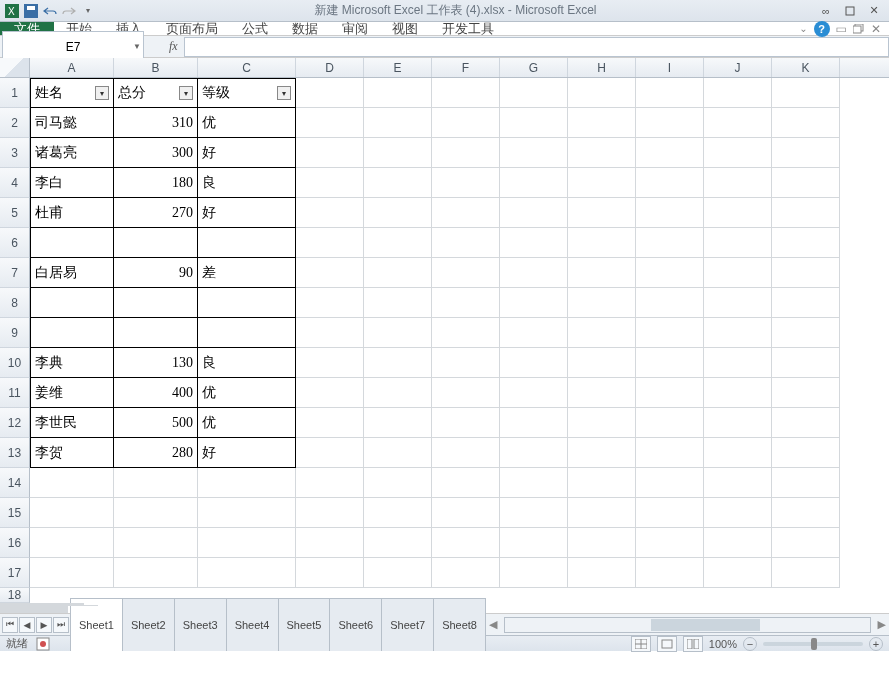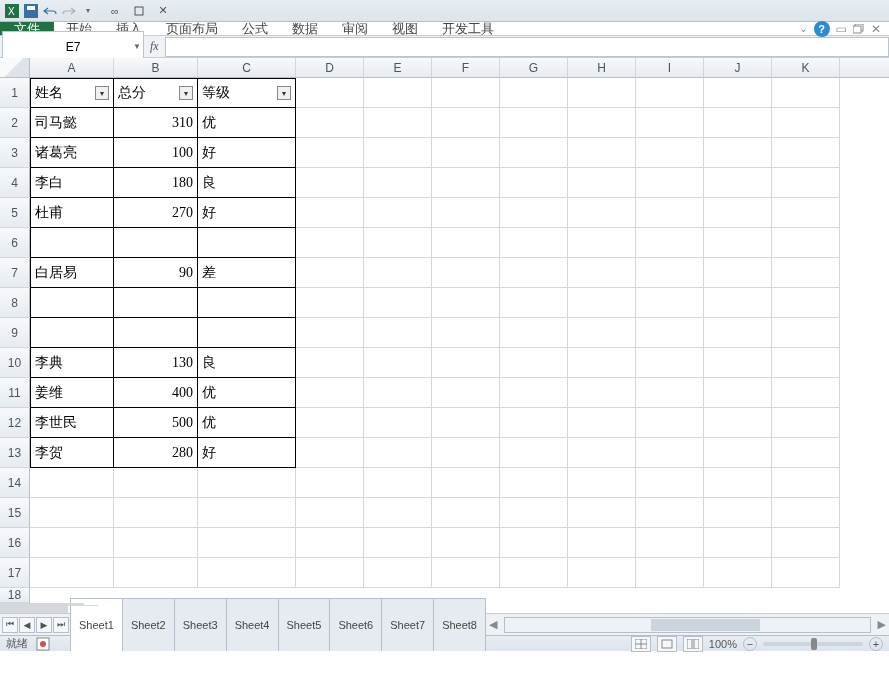--- a/index.html
+++ b/index.html
@@ -18,21 +18,21 @@
 .file-tab { background: #207245; color: #fff; padding: 0 14px; display: flex; align-items: center; font-size: 13px; }
 .rtab { padding: 0 12px; display: flex; align-items: center; color: #444; font-size: 13px; }
 .ribbon-right { margin-left: auto; display: flex; align-items: center; gap: 6px; padding-right: 8px; }
 .help-icon { width: 16px; height: 16px; border-radius: 50%; background: #2a8dd4; color: #fff; font-size: 11px; display: inline-flex; align-items: center; justify-content: center; font-weight: bold; }
 
 
 .formula-bar { height: 22px; display: flex; align-items: center; border-bottom: 1px solid #ccc; background: #eef2f6; }
 .name-box { width: 142px; height: 32px; background: #fff; border: 1px solid #b9c4d0; display: flex; align-items: center; justify-content: center; position: relative; margin-left: 2px;}
 .name-box .dd { position:absolute; right: 2px; font-size: 8px; color:#666;}
 .fx-group { display: flex; align-items: center; gap: 3px; padding: 0 6px; color: #888;}
-.fx-label { font-style: italic; font-family: "Times New Roman"; color: #555; }
+.fx-label { font-style: italic; font-family: "Times New Roman"; color: #555; margin-left: 19px; }
 .formula-input { flex: 1; height: 20px; background: #fff; border: 1px solid #b9c4d0; }
 
 
 .grid-wrap { position: relative; height: 555px; overflow: hidden; }
 .col-headers { display: flex; height: 20px; background: linear-gradient(#f7f9fb, #e6ebf1); border-bottom: 1px solid #b6bfc9; }
 .corner { width: 30px; border-right: 1px solid #b6bfc9; background: linear-gradient(135deg,#f7f9fb 50%, #dce3eb 50%);}
 .ch { border-right: 1px solid #cfd6de; text-align: center; color: #4a5560; font-size: 12px; display:flex; align-items:center; justify-content:center;}
 .cA{width:84px;} .cB{width:84px;} .cC{width:98px;} .cD{width:68px;} .cE{width:68px;} .cF{width:68px;} .cG{width:68px;} .cH{width:68px;} .cI{width:68px;} .cJ{width:68px;} .cK{width:68px;}
 
 .rows { position: relative; }
@@ -90,20 +90,21 @@
           <path d="M5 2 L1 5 L5 8 M1 5 H10 Q13 5 13 8" stroke="#3a6ea5" fill="none" stroke-width="1.2"></path>
         </svg>
       </span>
     <span class="qat-icon">
         <svg width="14" height="10">
           <path d="M9 2 L13 5 L9 8 M13 5 H4 Q1 5 1 8" stroke="#b0b0b0" fill="none" stroke-width="1.2"></path>
         </svg>
       </span>
     <span class="qat-icon" style="font-size:8px;color:#666;">▾</span>
   </div>
+  <div class="title-text">新建 Microsoft Excel 工作表 (4).xlsx  -  Microsoft Excel</div>
   <div class="win-controls">
     <span class="win-btn">∞</span>
     <span class="win-btn">
         <svg width="10" height="10">
           <rect x="1" y="1" width="8" height="8" stroke="#555" fill="none"></rect>
         </svg>
       </span>
     <span class="win-btn">✕</span>
   </div>
 </div>
@@ -192,21 +193,21 @@
         <div class="cell cF"></div>
         <div class="cell cG"></div>
         <div class="cell cH"></div>
         <div class="cell cI"></div>
         <div class="cell cJ"></div>
         <div class="cell cK"></div>
       </div>
       <div class="row">
         <div class="rh">3</div>
         <div class="cell cA data-border-l data-border-r data-border-b">诸葛亮</div>
-        <div class="cell cB data-border-r data-border-b num">100</div>
+        <div class="cell cB data-border-r data-border-b num">300</div>
         <div class="cell cC data-border-r data-border-b">好</div>
         <div class="cell cD"></div>
         <div class="cell cE"></div>
         <div class="cell cF"></div>
         <div class="cell cG"></div>
         <div class="cell cH"></div>
         <div class="cell cI"></div>
         <div class="cell cJ"></div>
         <div class="cell cK"></div>
       </div>

